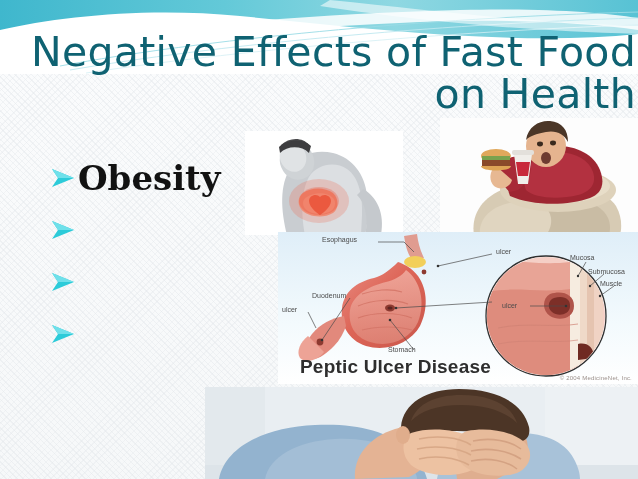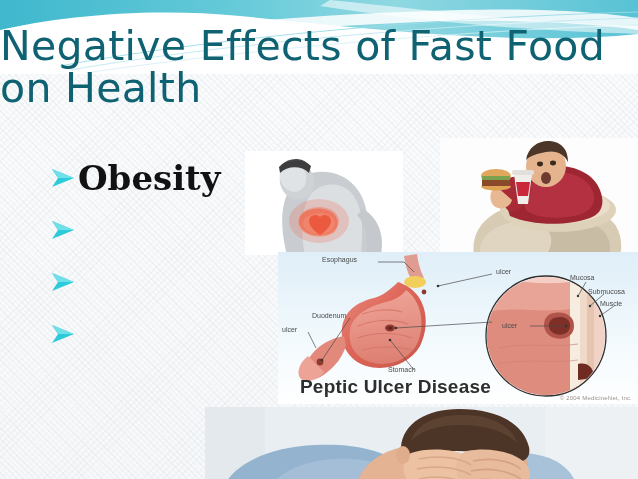--- a/index.html
+++ b/index.html
@@ -15,41 +15,41 @@
       repeating-linear-gradient(-45deg, rgba(226,230,234,.35) 0 1px, transparent 1px 5px),
       linear-gradient(180deg,#fbfcfd 0%,#f6f8f9 100%);
   }
 
   
   .banner{position:absolute;left:0;top:0;width:638px;height:74px;overflow:hidden;}
   .banner svg{display:block;}
 
   
   .title{
-    position:absolute;left:0;top:26px;width:636px;
-    text-align:left;line-height:1.02;
+    position:absolute;left:0;top:32px;width:636px;
+    text-align:right;line-height:1.02;
     color:#0f6272;
     font-family:"DejaVu Sans", sans-serif;
     font-size:41px;font-weight:400;letter-spacing:.3px;
     z-index:6;
   }
   .title .l2{display:block;}
 
   
   .bullets{position:absolute;left:50px;top:152px;width:240px;z-index:8;}
   .bullet{display:flex;align-items:center;height:52px;}
   .arrow{width:26px;height:22px;flex:0 0 26px;margin-right:2px;}
   .blabel{
     font-family:"DejaVu Serif", serif;
     font-size:34px;font-weight:600;color:#121212;
     white-space:nowrap;line-height:1;
   }
 
   
-  .photo{position:absolute;overflow:hidden;background:#fff;margin-top:20px;}
+  .photo{position:absolute;overflow:hidden;background:#fff;}
 
   
   #photo-heart{left:245px;top:131px;width:158px;height:104px;}
   
   #photo-obesity{left:440px;top:118px;width:198px;height:117px;}
   
   #photo-ulcer{left:278px;top:232px;width:360px;height:152px;
       background:linear-gradient(180deg,#e6f2fa 0%,#f2f9fd 55%,#ffffff 100%);}
   
   #photo-stress{left:205px;top:387px;width:433px;height:92px;}

